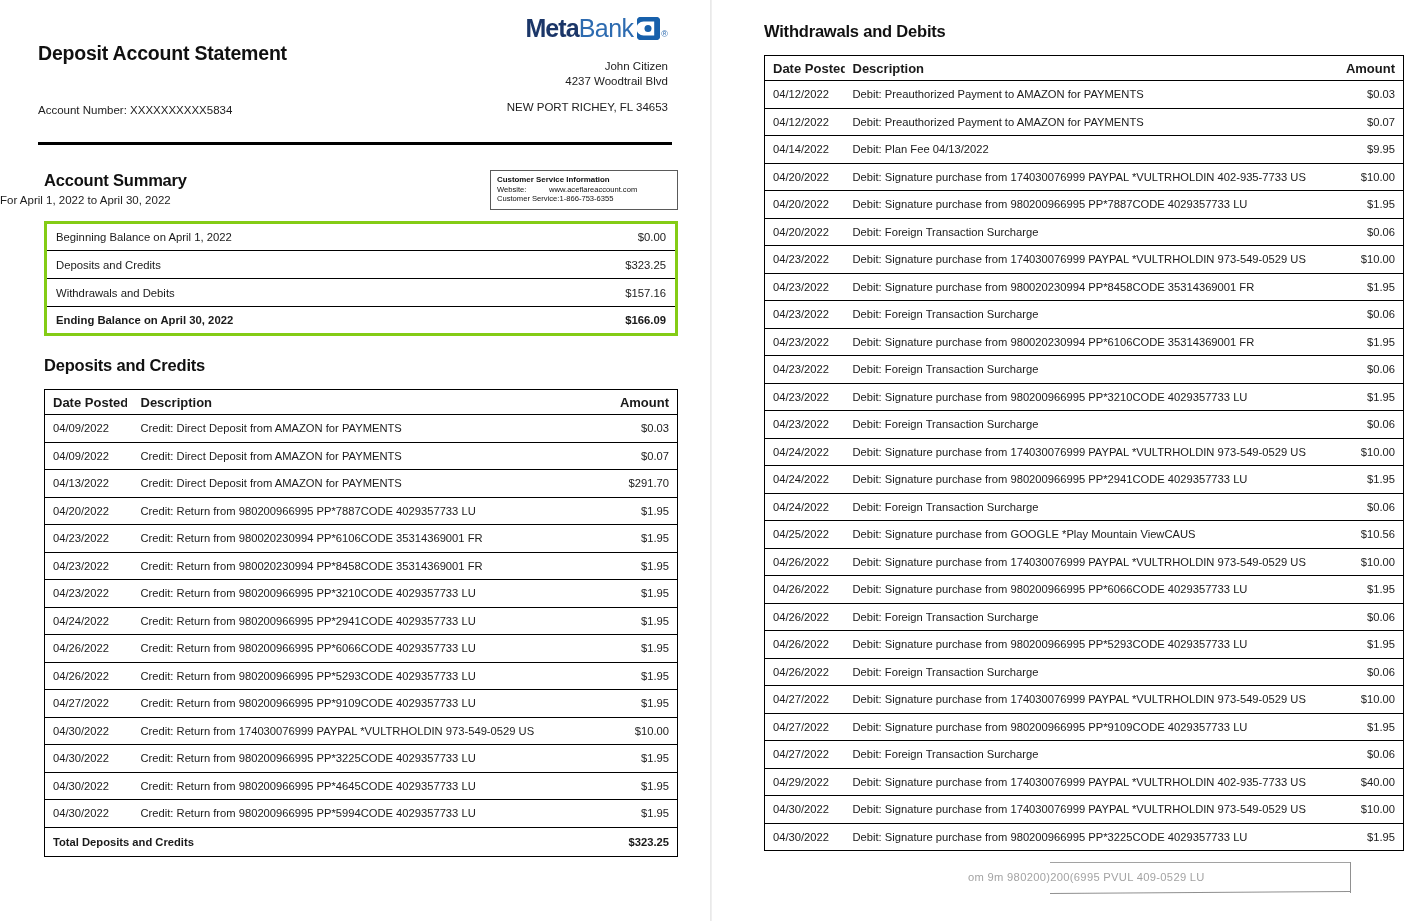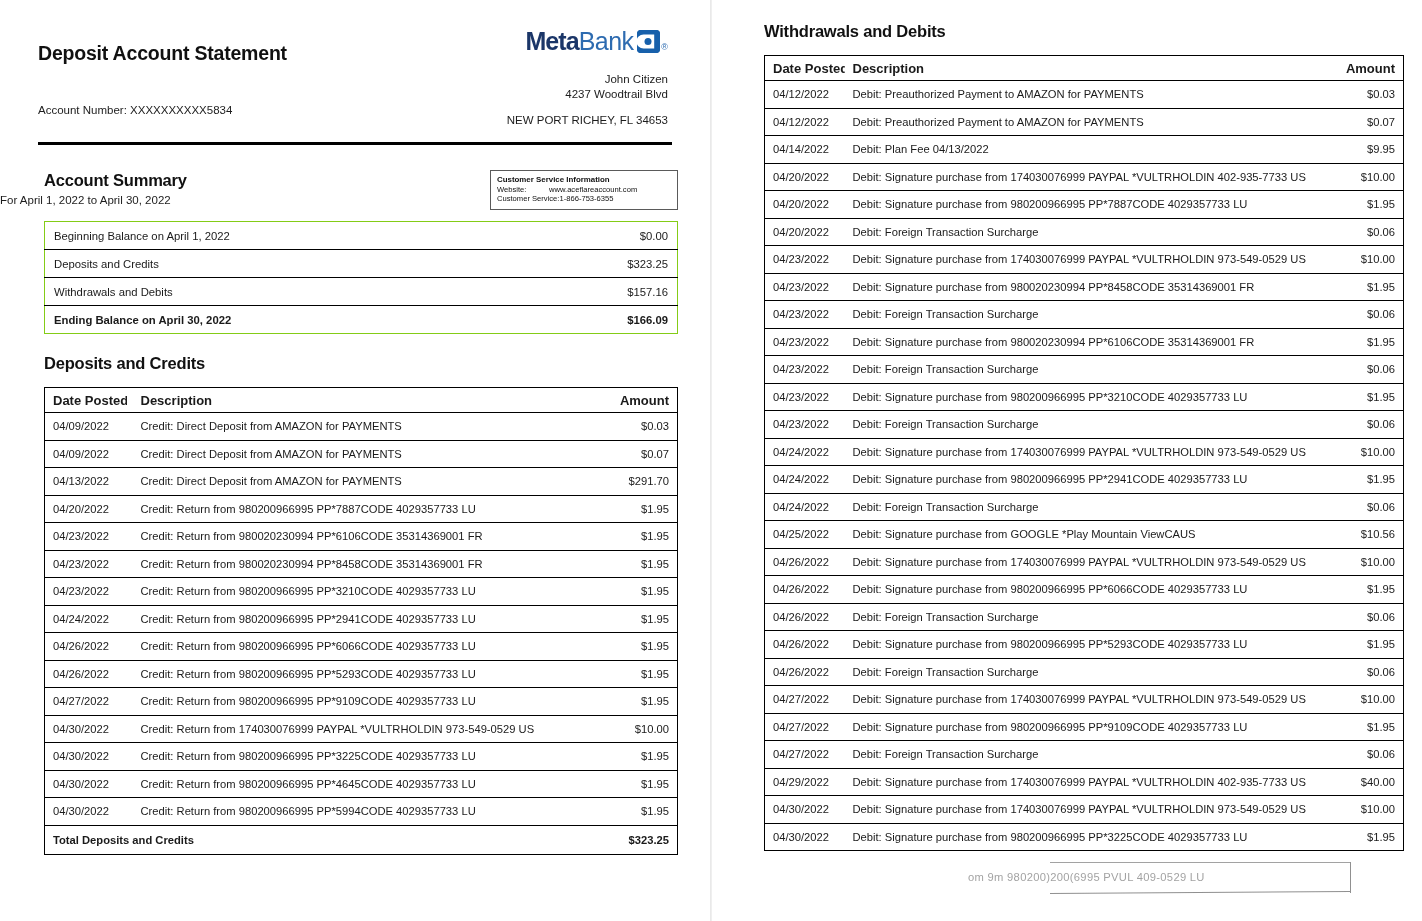--- a/index.html
+++ b/index.html
@@ -61,21 +61,21 @@
   }
   .acct-num {
     font-size: 11.5px;
     color: #1c1c1c;
     margin-top: 39px;
   }
 
   .logo-block {
     position: absolute;
     right: 42px;
-    top: 29px;
+    top: 16px;
     width: 300px;
     text-align: right;
   }
   .logo {
     display: inline-flex;
     align-items: center;
     line-height: 1;
   }
   .logo-meta {
     font-size: 25px;
@@ -148,21 +148,21 @@
   }
   .sec-sub {
     font-size: 11.5px;
     color: #1c1c1c;
     margin-top: 4px;
   }
 
   
   .summary {
     margin: 15px 44px 0 44px;
-    border: 1px solid #84cc16;
+    border: 3px solid #84cc16;
     border-collapse: collapse;
     width: 634px;
   }
   .summary tr { }
   .summary td {
     border-bottom: 1px solid #000;
     font-size: 11.3px;
     padding: 7px 9px 7px 9px;
     height: 28px;
     vertical-align: middle;

